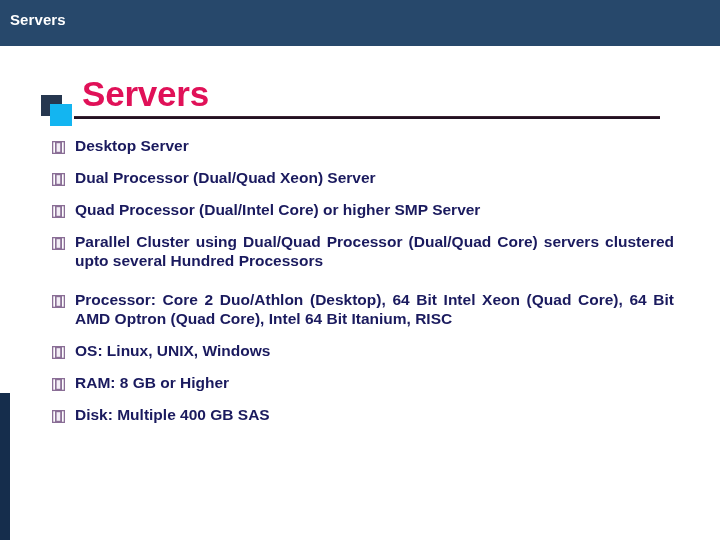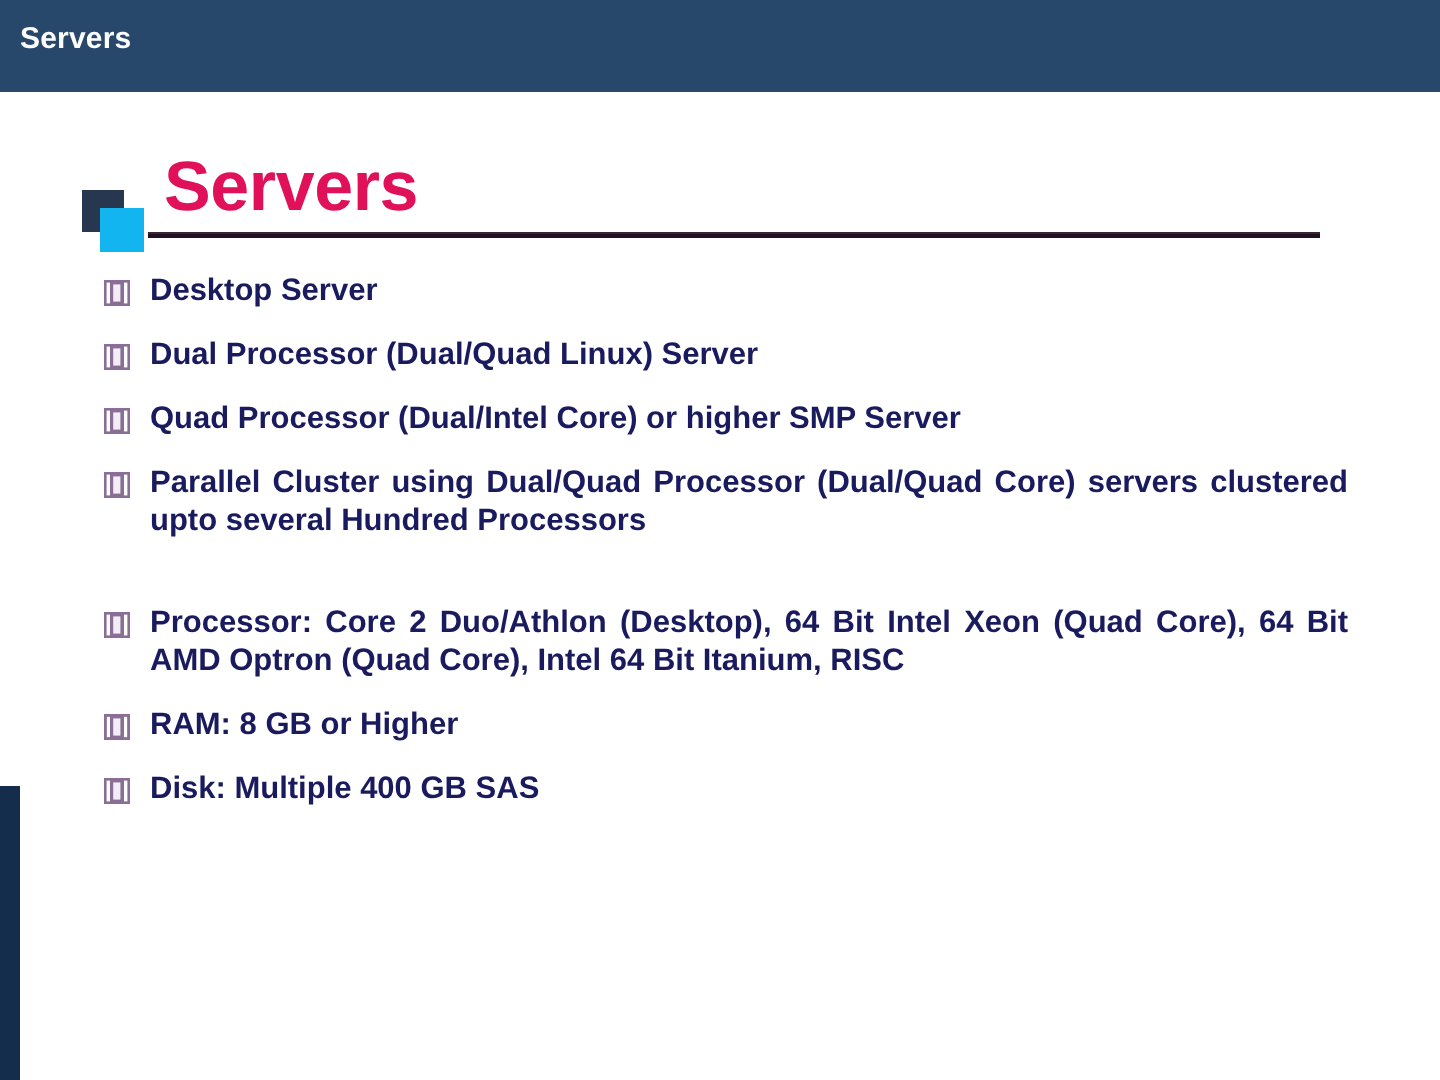--- a/index.html
+++ b/index.html
@@ -107,21 +107,21 @@
     color: #1a1a5e;
     font-size: 15.5px;
     font-weight: bold;
     line-height: 19px;
   }
   .bullet-item.justified {
     text-align: justify;
     text-align-last: left;
   }
   .bullet-item.gap-before {
-    margin-top: 32px;
+    margin-top: 20px;
   }
   .bullet-glyph {
     position: absolute;
     left: 52px;
     top: 3px;
     width: 13px;
     height: 13px;
     display: block;
   }
   .bullet-text {
@@ -152,21 +152,21 @@
           <rect x="4.6" y="2.2" width="3.6" height="8.6" fill="#f3eef6"></rect>
         </svg></span>
       <span class="bullet-text">Desktop Server</span>
     </div>
     <div class="bullet-item">
       <span class="bullet-glyph"><svg width="13" height="13" viewBox="0 0 13 13" xmlns="http://www.w3.org/2000/svg">
           <rect x="0.5" y="0.5" width="12" height="12" fill="none" stroke="#8a6e96" stroke-width="1.6"></rect>
           <rect x="3" y="0.5" width="7" height="12" fill="#8a6e96"></rect>
           <rect x="4.6" y="2.2" width="3.6" height="8.6" fill="#f3eef6"></rect>
         </svg></span>
-      <span class="bullet-text">Dual Processor (Dual/Quad Linux) Server</span>
+      <span class="bullet-text">Dual Processor (Dual/Quad Xeon) Server</span>
     </div>
     <div class="bullet-item">
       <span class="bullet-glyph"><svg width="13" height="13" viewBox="0 0 13 13" xmlns="http://www.w3.org/2000/svg">
           <rect x="0.5" y="0.5" width="12" height="12" fill="none" stroke="#8a6e96" stroke-width="1.6"></rect>
           <rect x="3" y="0.5" width="7" height="12" fill="#8a6e96"></rect>
           <rect x="4.6" y="2.2" width="3.6" height="8.6" fill="#f3eef6"></rect>
         </svg></span>
       <span class="bullet-text">Quad Processor (Dual/Intel Core) or higher SMP Server</span>
     </div>
     <div class="bullet-item justified">
@@ -184,20 +184,21 @@
           <rect x="4.6" y="2.2" width="3.6" height="8.6" fill="#f3eef6"></rect>
         </svg></span>
       <span class="bullet-text">Processor: Core 2 Duo/Athlon (Desktop), 64 Bit Intel Xeon (Quad Core), 64 Bit AMD Optron (Quad Core), Intel 64 Bit Itanium, RISC</span>
     </div>
     <div class="bullet-item">
       <span class="bullet-glyph"><svg width="13" height="13" viewBox="0 0 13 13" xmlns="http://www.w3.org/2000/svg">
           <rect x="0.5" y="0.5" width="12" height="12" fill="none" stroke="#8a6e96" stroke-width="1.6"></rect>
           <rect x="3" y="0.5" width="7" height="12" fill="#8a6e96"></rect>
           <rect x="4.6" y="2.2" width="3.6" height="8.6" fill="#f3eef6"></rect>
         </svg></span>
+      <span class="bullet-text">OS: Linux, UNIX, Windows</span>
     </div>
     <div class="bullet-item">
       <span class="bullet-glyph"><svg width="13" height="13" viewBox="0 0 13 13" xmlns="http://www.w3.org/2000/svg">
           <rect x="0.5" y="0.5" width="12" height="12" fill="none" stroke="#8a6e96" stroke-width="1.6"></rect>
           <rect x="3" y="0.5" width="7" height="12" fill="#8a6e96"></rect>
           <rect x="4.6" y="2.2" width="3.6" height="8.6" fill="#f3eef6"></rect>
         </svg></span>
       <span class="bullet-text">RAM: 8 GB or Higher</span>
     </div>
     <div class="bullet-item">

